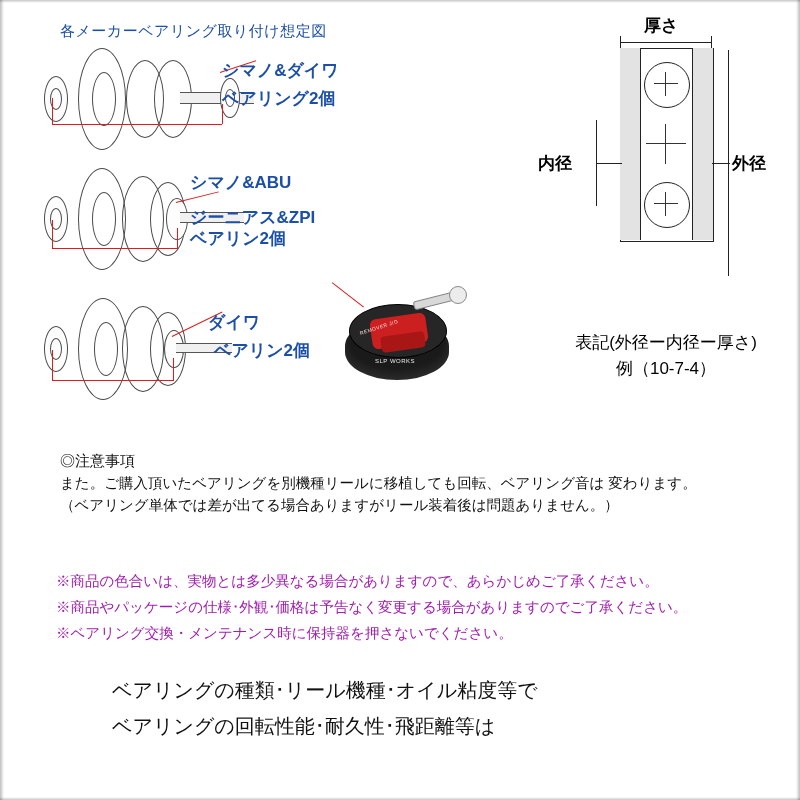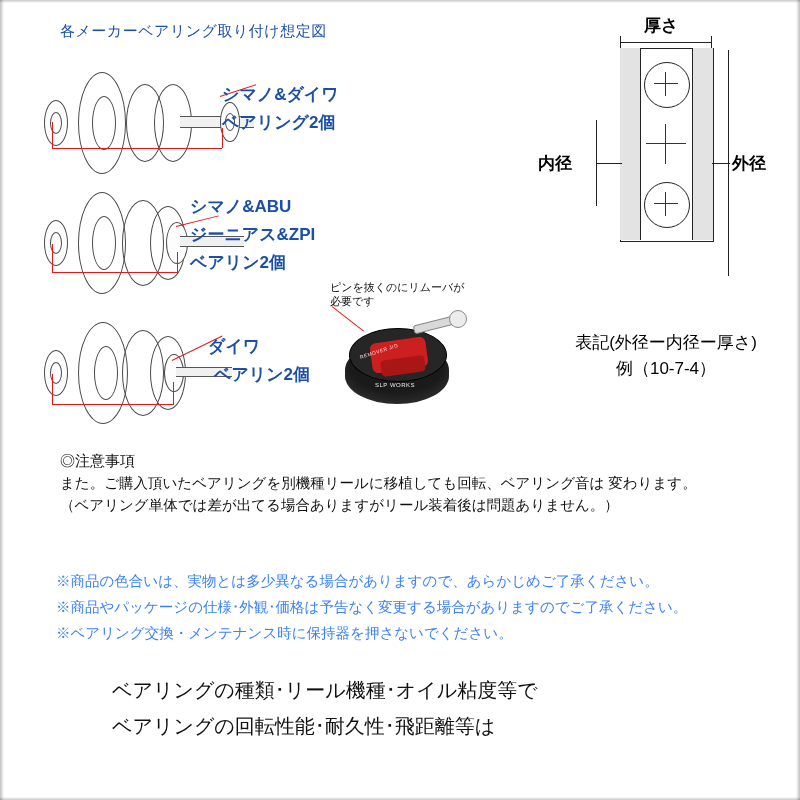--- a/index.html
+++ b/index.html
@@ -34,21 +34,20 @@
     color: #1b4fa8;
     letter-spacing: 0.5px;
   }
 
   
   #left-panel {
     left: 0px;
     top: 0px;
     width: 520px;
     height: 430px;
-    margin-top: 24px;
   }
 
   .spool-group { position: absolute; }
 
   
   .ell {
     position: absolute;
     border: 1.6px solid #4a4a4a;
     border-radius: 50%;
     background: transparent;
@@ -230,21 +229,21 @@
     color: #111;
   }
   #caution .head { font-size: 15px; }
   #caution .line { white-space: pre; }
 
   #notes {
     left: 56px;
     top: 568px;
     font-size: 14.5px;
     line-height: 26px;
-    color: #3b82f6;
+    color: #a21caf;
   }
   #notes .line { white-space: pre; }
 
   #footer {
     left: 112px;
     top: 672px;
     font-size: 20px;
     line-height: 36px;
     color: #111;
   }
@@ -313,42 +312,40 @@
       <div class="ell" style="left:92px; top:8px; width:40px; height:84px;"></div>
       <div class="ell" style="left:120px; top:14px; width:34px; height:72px;"></div>
       <div class="ell fill" style="left:136px; top:30px; width:20px; height:40px;"></div>
       <div class="shaft" style="left:150px; top:44px; width:64px; height:9px;"></div>
       <div class="redline" style="left:22px; top:80px; width:126px;"></div>
       <div class="redline v" style="left:22px; top:52px; height:28px;"></div>
       <div class="redline v" style="left:147px; top:60px; height:20px;"></div>
       <div class="redline" style="left:146px; top:34px; width:44px; transform:rotate(-14deg); transform-origin:left center;"></div>
     </div>
     <div class="lbl blue" style="left:190px; top:172px;">シマノ&amp;ABU</div>
-    <div class="lbl blue" style="left:190px; top:200px;">ジーニアス&amp;ZPI</div>
+    <div class="lbl blue" style="left:190px; top:207px;">ジーニアス&amp;ZPI</div>
     <div class="lbl blue" style="left:190px; top:228px;">ベアリン2個</div>
 
     <div class="spool-group" style="left:30px; top:296px; width:260px; height:100px;">
       <div class="ell fill" style="left:14px; top:30px; width:22px; height:44px;"></div>
       <div class="ell thin" style="left:20px; top:42px; width:10px; height:20px;"></div>
       <div class="ell" style="left:48px; top:2px; width:48px; height:100px;"></div>
       <div class="ell thin" style="left:64px; top:26px; width:22px; height:52px;"></div>
       <div class="ell" style="left:92px; top:10px; width:40px; height:84px;"></div>
       <div class="ell" style="left:120px; top:16px; width:34px; height:72px;"></div>
       <div class="ell fill" style="left:134px; top:34px; width:18px; height:36px;"></div>
       <div class="shaft" style="left:146px; top:47px; width:56px; height:8px;"></div>
       <div class="redline" style="left:22px; top:84px; width:122px;"></div>
       <div class="redline v" style="left:22px; top:54px; height:30px;"></div>
       <div class="redline v" style="left:143px; top:62px; height:22px;"></div>
       <div class="redline" style="left:142px; top:40px; width:56px; transform:rotate(-26deg); transform-origin:left center;"></div>
     </div>
     <div class="lbl blue" style="left:208px; top:312px;">ダイワ</div>
     <div class="lbl blue" style="left:214px; top:340px;">ベアリン2個</div>
 
-    <div class="abs" id="remover-note"><span>ピンを抜くのにリムーバが</span>
-<span>必要です</span></div>
     <div class="redline" style="left:332px; top:282px; width:40px; transform:rotate(38deg); transform-origin:left center;"></div>
 
     <div class="abs" id="remover-tool">
       <div class="tool-body"></div>
       <div class="tool-top"></div>
       <div class="tool-red"></div>
       <div class="tool-red2"></div>
       <div class="tool-arm"></div>
       <div class="tool-knob"></div>
       <div class="tool-text t1">REMOVER JIG</div>

